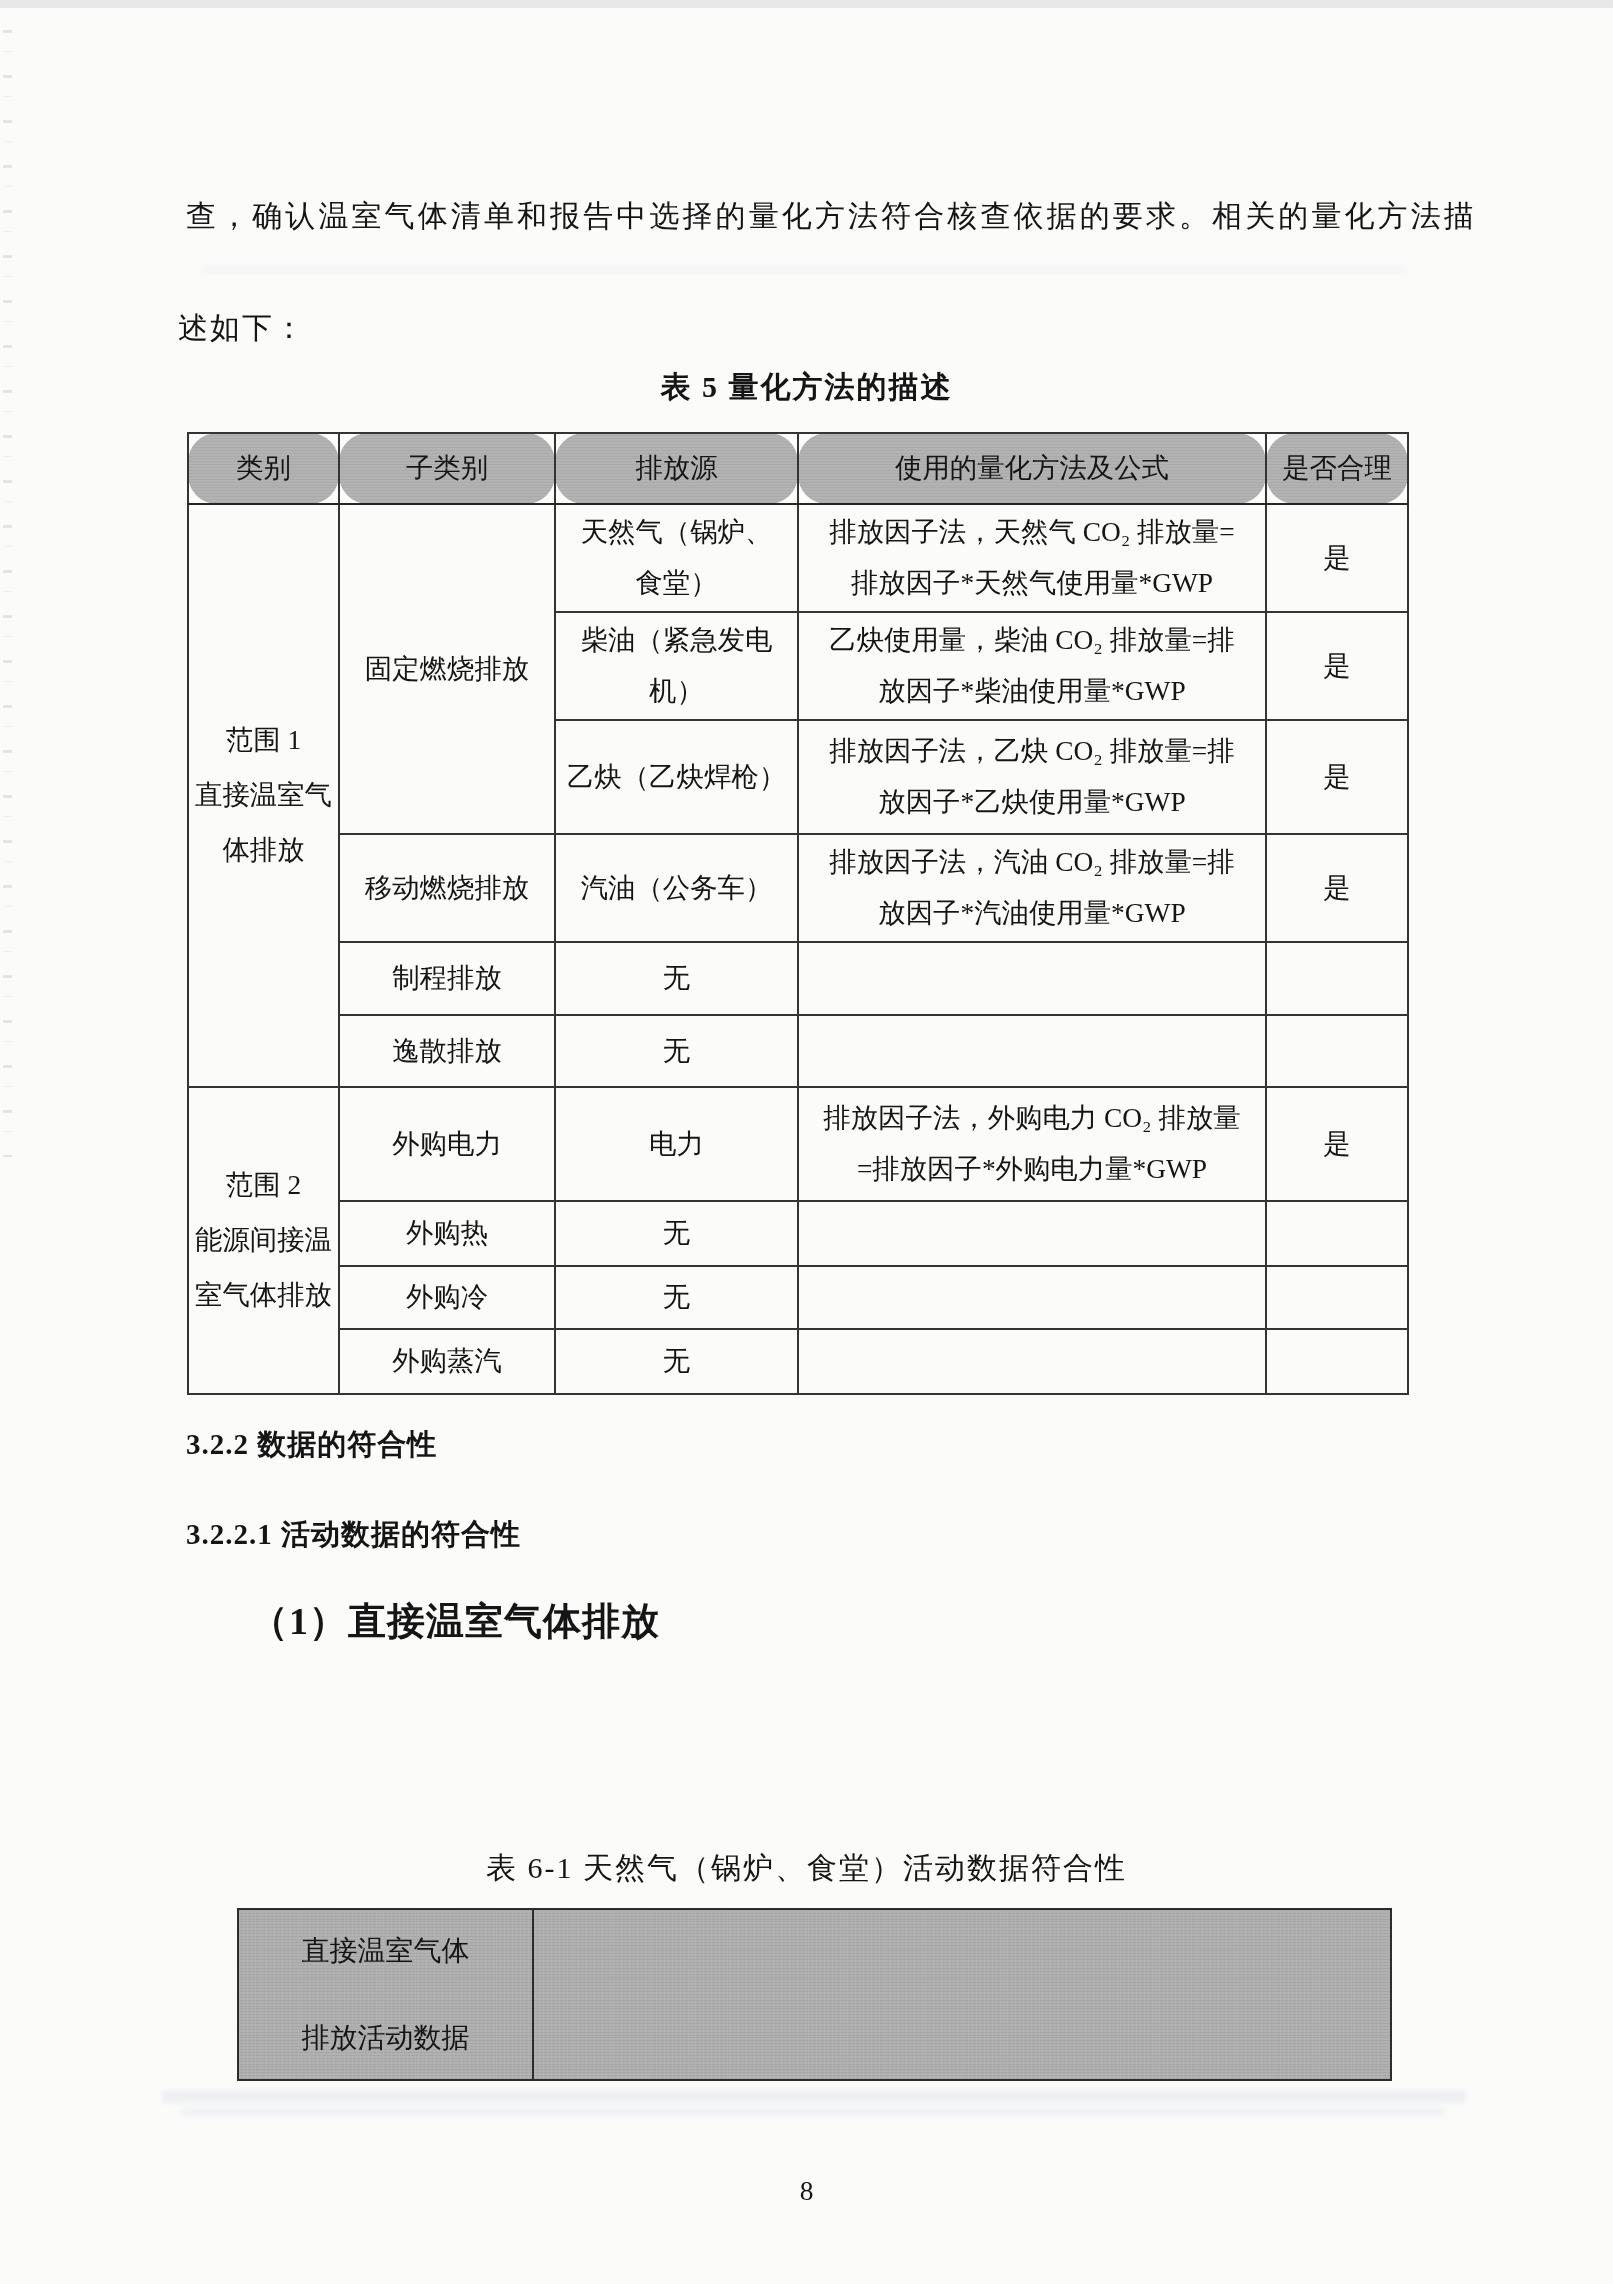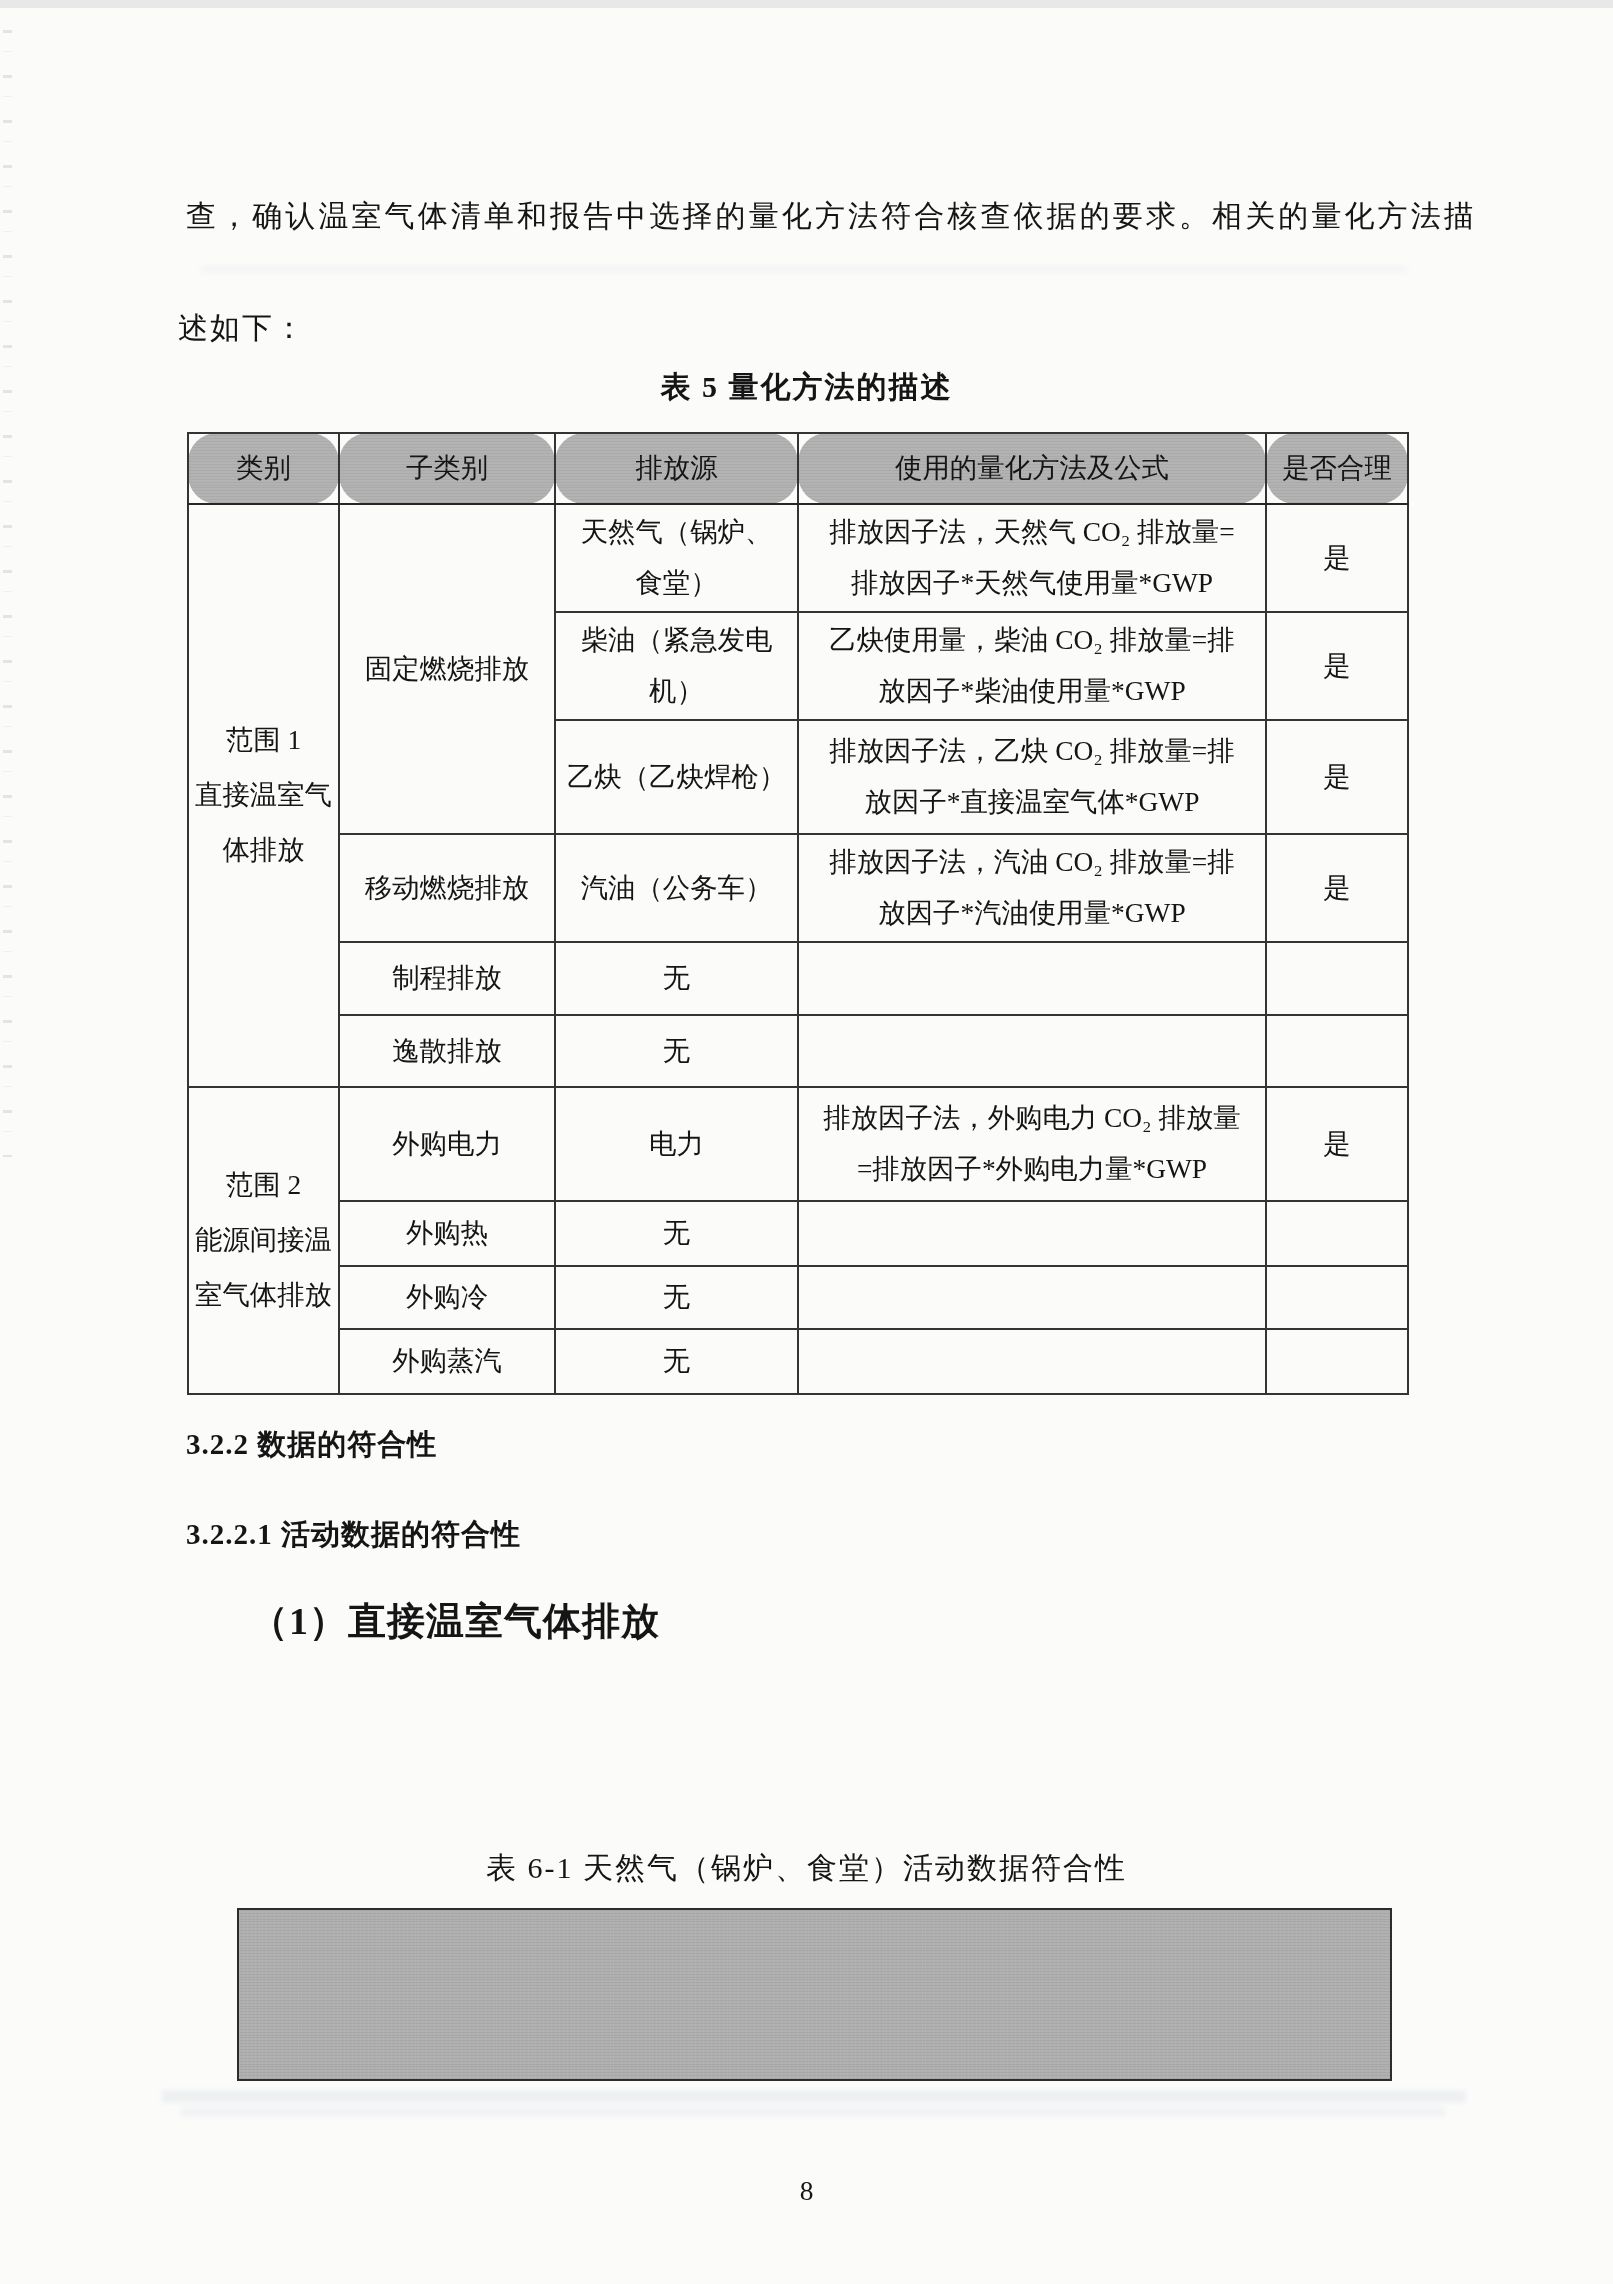--- a/index.html
+++ b/index.html
@@ -148,21 +148,21 @@
       <td class="twoline">
         <div>乙炔使用量，柴油 CO₂ 排放量=排</div>
         <div>放因子*柴油使用量*GWP</div>
       </td>
       <td>是</td>
     </tr>
     <tr style="height:114px">
       <td>乙炔（乙炔焊枪）</td>
       <td class="twoline">
         <div>排放因子法，乙炔 CO₂ 排放量=排</div>
-        <div>放因子*直接温室气体*GWP</div>
+        <div>放因子*乙炔使用量*GWP</div>
       </td>
       <td>是</td>
     </tr>
     <tr style="height:108px">
       <td>移动燃烧排放</td>
       <td>汽油（公务车）</td>
       <td class="twoline">
         <div>排放因子法，汽油 CO₂ 排放量=排</div>
         <div>放因子*汽油使用量*GWP</div>
       </td>
@@ -213,18 +213,22 @@
     </tr>
   </tbody>
     </table>
 
   <div class="h322">3.2.2 数据的符合性</div>
   <div class="h3221">3.2.2.1 活动数据的符合性</div>
   <div class="h-item1">（1）直接温室气体排放</div>
 
   <div class="t61-title">表 6-1 天然气（锅炉、食堂）活动数据符合性</div>
   <div class="t61">
+    <div class="t61-left">
+      <div class="l1">直接温室气体</div>
+      <div class="l2">排放活动数据</div>
+    </div>
   </div>
 
   <div class="pageno">8</div>
 
 </div>
 
 
 </body></html>

